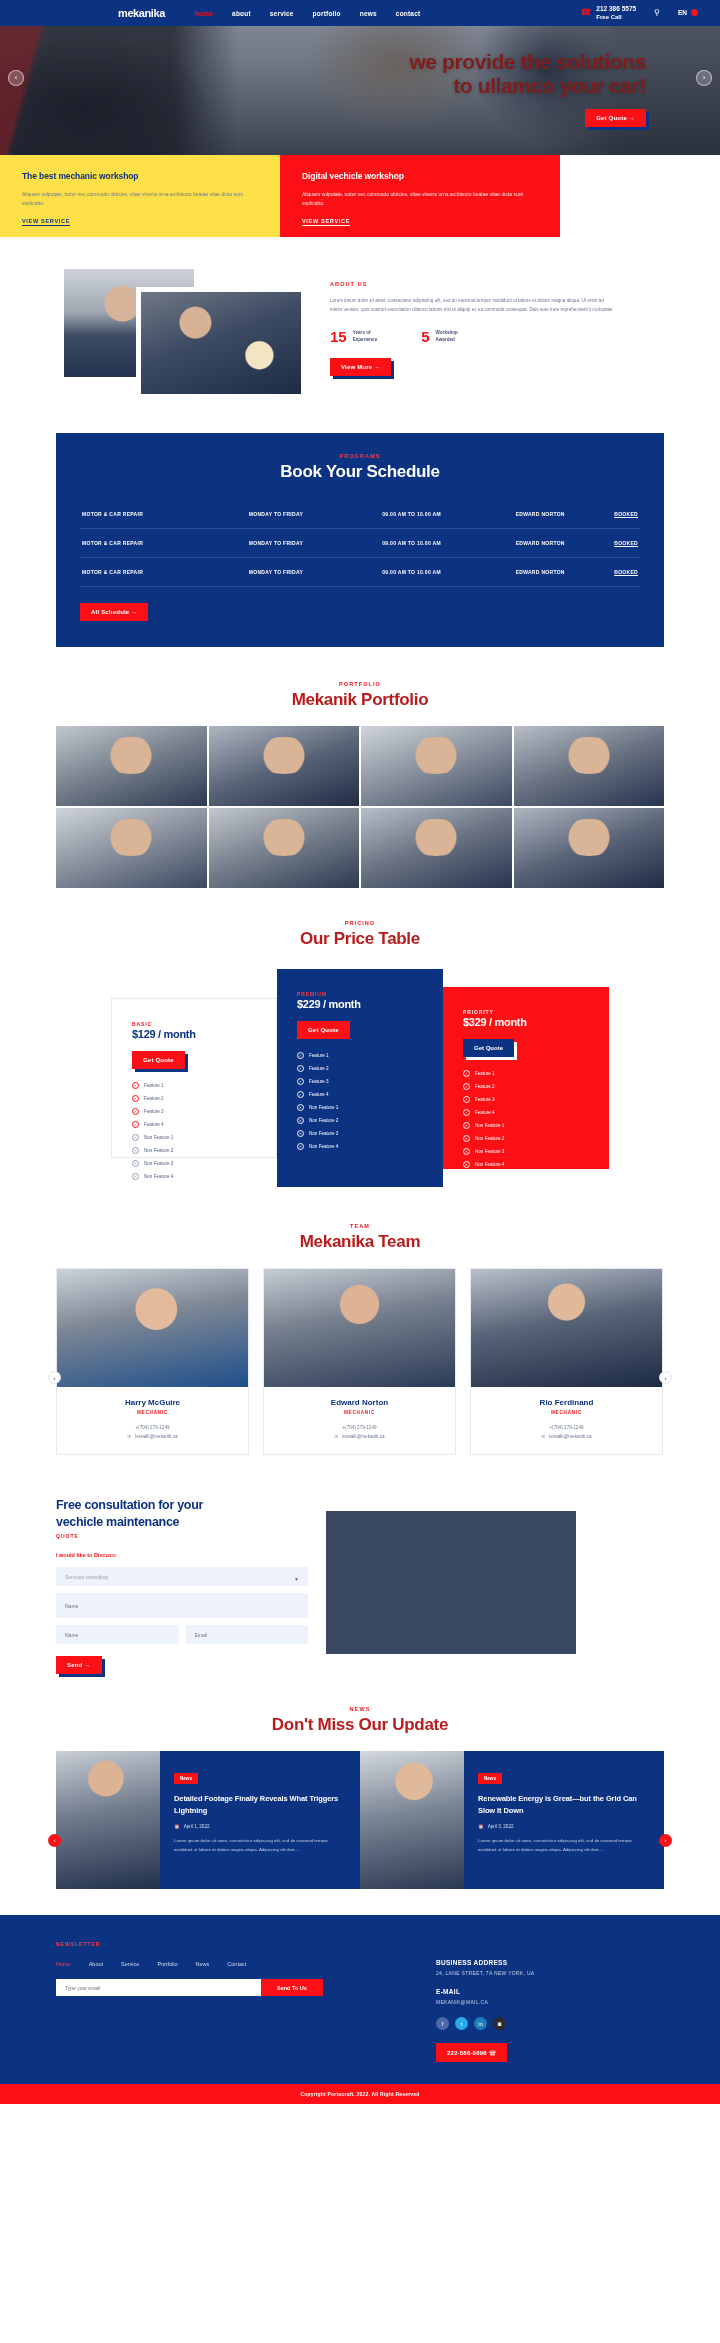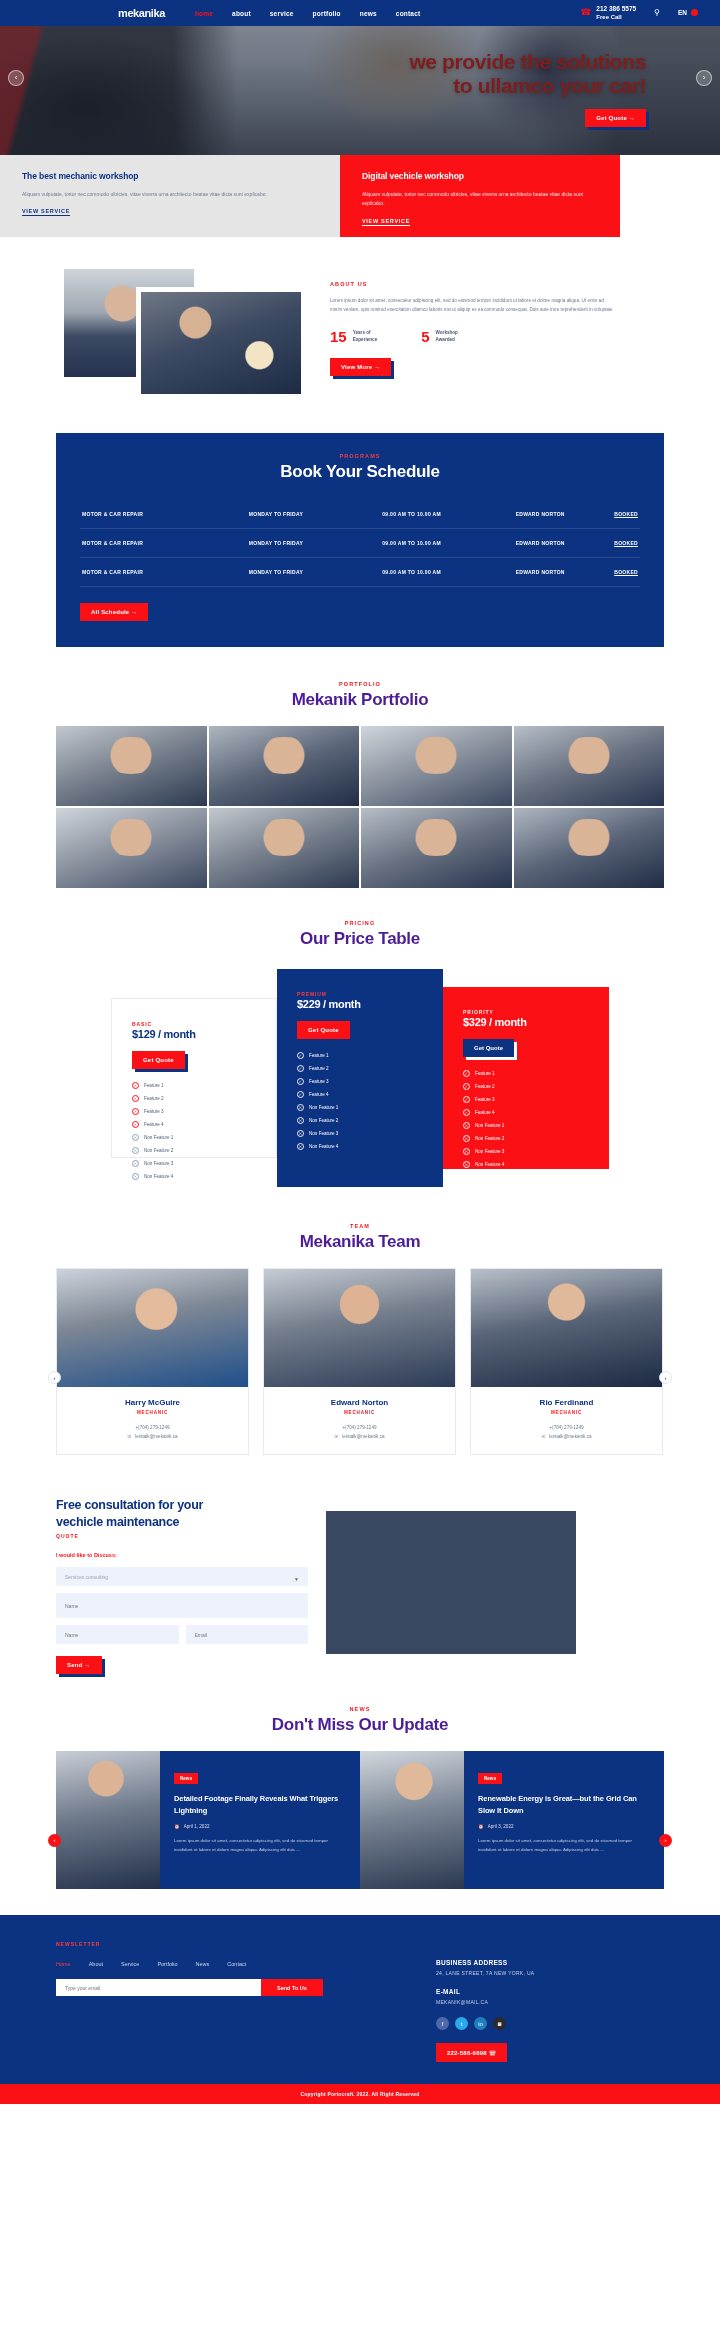--- a/index.html
+++ b/index.html
@@ -13,21 +13,21 @@
   .page { width: 720px; position: relative; overflow: hidden; }
 
   
   .container { width: 608px; margin: 0 auto; }
   .sec-label {
     color: #f61216; font-size: 5.5px; font-weight: 700;
     letter-spacing: 1.1px; text-align: center; text-transform: uppercase;
     margin-bottom: 3px;
   }
   .sec-title {
-    color: #4c1d95; font-size: 17px; font-weight: 700;
+    color: #b91c1c; font-size: 17px; font-weight: 700;
     text-align: center; letter-spacing: -.3px;
   }
   .btn-red {
     display: inline-block; background: #fb1016; color: #fff;
     font-size: 6px; font-weight: 700; letter-spacing: .2px;
     padding: 6px 11px; border: 0; cursor: pointer;
     box-shadow: 3px 3px 0 #0c3282; white-space: nowrap;
   }
   .btn-blue {
     display: inline-block; background: #0c3282; color: #fff;
@@ -100,21 +100,21 @@
     background: rgba(255,255,255,.22); border: 1px solid rgba(255,255,255,.55);
     color: #fff; font-size: 8px; display: flex; align-items: center;
     justify-content: center; cursor: pointer;
   }
   .hero-arrow.left { left: 8px; }
   .hero-arrow.right { right: 8px; }
 
   
   .features { display: flex; width: 720px; height: 82px; }
   .feat { padding: 16px 22px; position: relative; }
-  .feat.one { width: 340px; background: #e5e5e5; }
+  .feat.one { width: 280px; background: #fde047; }
   .feat.two { width: 160px; background: #0c3282; }
   .feat.three { width: 280px; background: #fb1016; }
   .feat h3 { font-size: 8.5px; font-weight: 700; line-height: 1.4; letter-spacing: -.1px; }
   .feat.one h3 { color: #0c3282; }
   .feat.two h3, .feat.three h3 { color: #fff; }
   .feat p { font-size: 5px; line-height: 1.9; margin-top: 7px; }
   .feat.one p { color: #6e7b92; }
   .feat.three p { color: rgba(255,255,255,.88); }
   .feat.one .link-underline { color: #0c3282; display: inline-block; margin-top: 8px; }
   .feat.three .link-underline { color: #fff; display: inline-block; margin-top: 8px; }

